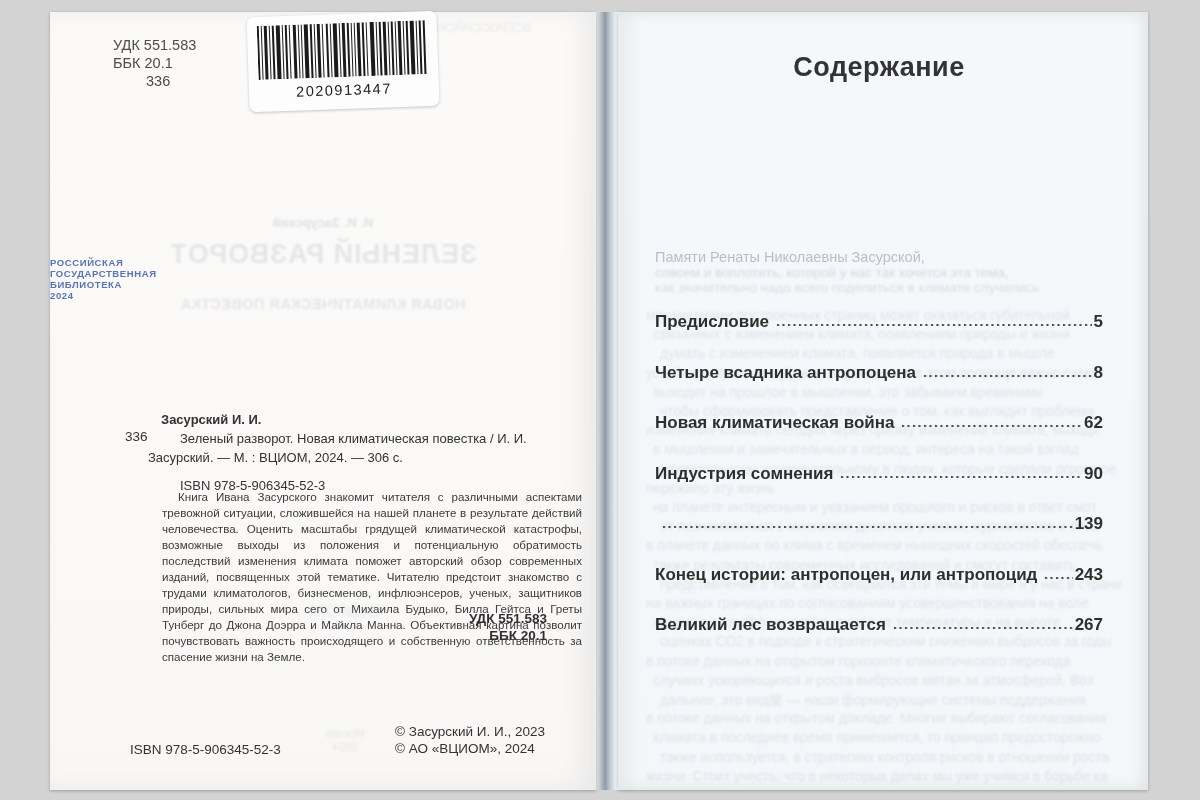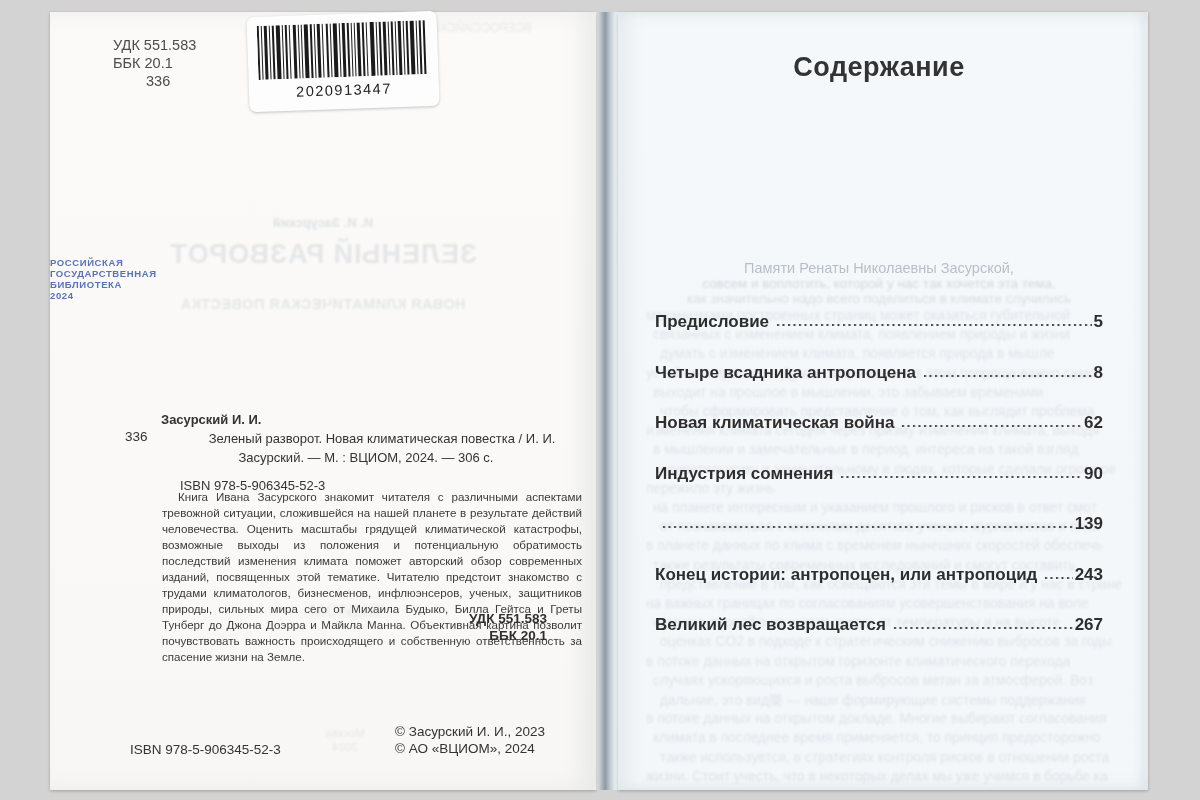--- a/index.html
+++ b/index.html
@@ -23,33 +23,33 @@
   .bleed{position:absolute;color:#8a96a8;transform:scaleX(-1);filter:blur(1px);text-align:center;width:100%;left:0;}
   .bleed-author{top:203px;font-size:13px;font-weight:bold;opacity:.26;}
   .bleed-title{top:227px;font-size:27px;font-weight:bold;letter-spacing:1px;opacity:.20;z-index:1;}
   .bleed-subtitle{top:284px;font-size:14.5px;font-weight:bold;letter-spacing:.5px;opacity:.20;z-index:1;}
   .bleed-header-top{top:9px;left:260px;width:290px;font-size:12px;opacity:.16;filter:blur(1.2px);}
   .bleed-logo{top:588px;left:230px;width:130px;font-size:19px;font-weight:bold;opacity:.10;filter:blur(1.6px);}
   .bleed-logo small{display:block;font-size:8px;font-weight:normal;}
   .bleed-city{top:714px;left:250px;width:90px;font-size:11.5px;line-height:14px;opacity:.18;filter:blur(1px);}
   .bib{position:absolute;left:98px;top:398px;width:436px;font-size:13px;line-height:19px;color:#333;}
   .bib .author{margin:0 0 0 13px;font-weight:bold;}
-  .bib .entry{margin:0;text-indent:32px;text-align:center;}
+  .bib .entry{margin:0;text-indent:32px;}
   .bib .isbn{margin:9px 0 0 32px;}
   .bib-num{position:absolute;left:75px;top:417px;font-size:13.5px;color:#333;}
   .annotation{position:absolute;left:112px;top:477px;width:420px;font-size:11.6px;line-height:16px;
     color:#3b3b3b;text-align:justify;text-indent:16px;}
   .udk-footer{position:absolute;right:49px;top:598px;text-align:right;font-weight:bold;font-size:13.5px;line-height:17px;color:#2f2f2f;}
   .footer-isbn{position:absolute;left:80px;top:730px;font-size:13.5px;color:#333;}
   .footer-copy{position:absolute;right:51px;top:712px;text-align:left;font-size:13.5px;line-height:16.5px;color:#333;}
 
   
   .toc-title{position:absolute;left:37px;top:40px;width:448px;text-align:center;font-size:27px;font-weight:bold;
     letter-spacing:.5px;color:#333;z-index:2;}
-  .dedication{position:absolute;left:37px;top:248px;width:448px;text-align:center;color:#667188;z-index:1;}
+  .dedication{position:absolute;left:37px;top:237px;width:448px;color:#667188;z-index:1;}
   .dedication .d1{font-size:14.5px;opacity:.42;}
   .dedication .d2{font-size:13.5px;opacity:.24;filter:blur(1px);}
   .dedication .d3{font-size:13.5px;opacity:.20;filter:blur(1.2px);}
   .bleed-layer{position:absolute;inset:0;z-index:0;overflow:hidden;}
   .rp-bleed-line{position:absolute;width:470px;font-size:13.8px;color:#7081a0;opacity:.17;filter:blur(1.2px);white-space:nowrap;}
   .toc{position:absolute;left:37px;top:300px;width:448px;z-index:2;}
   .toc-row{display:flex;height:21px;margin-bottom:29.5px;font-size:17px;color:#2e2e2e;font-weight:bold;}
   .toc-row .dots{flex:1;height:16px;margin:0 2px 0 7px;
     background:radial-gradient(circle at 2px 13px,#4a4a4a 1.05px,transparent 1.45px);
     background-size:5.5px 16px;background-repeat:repeat-x;}

